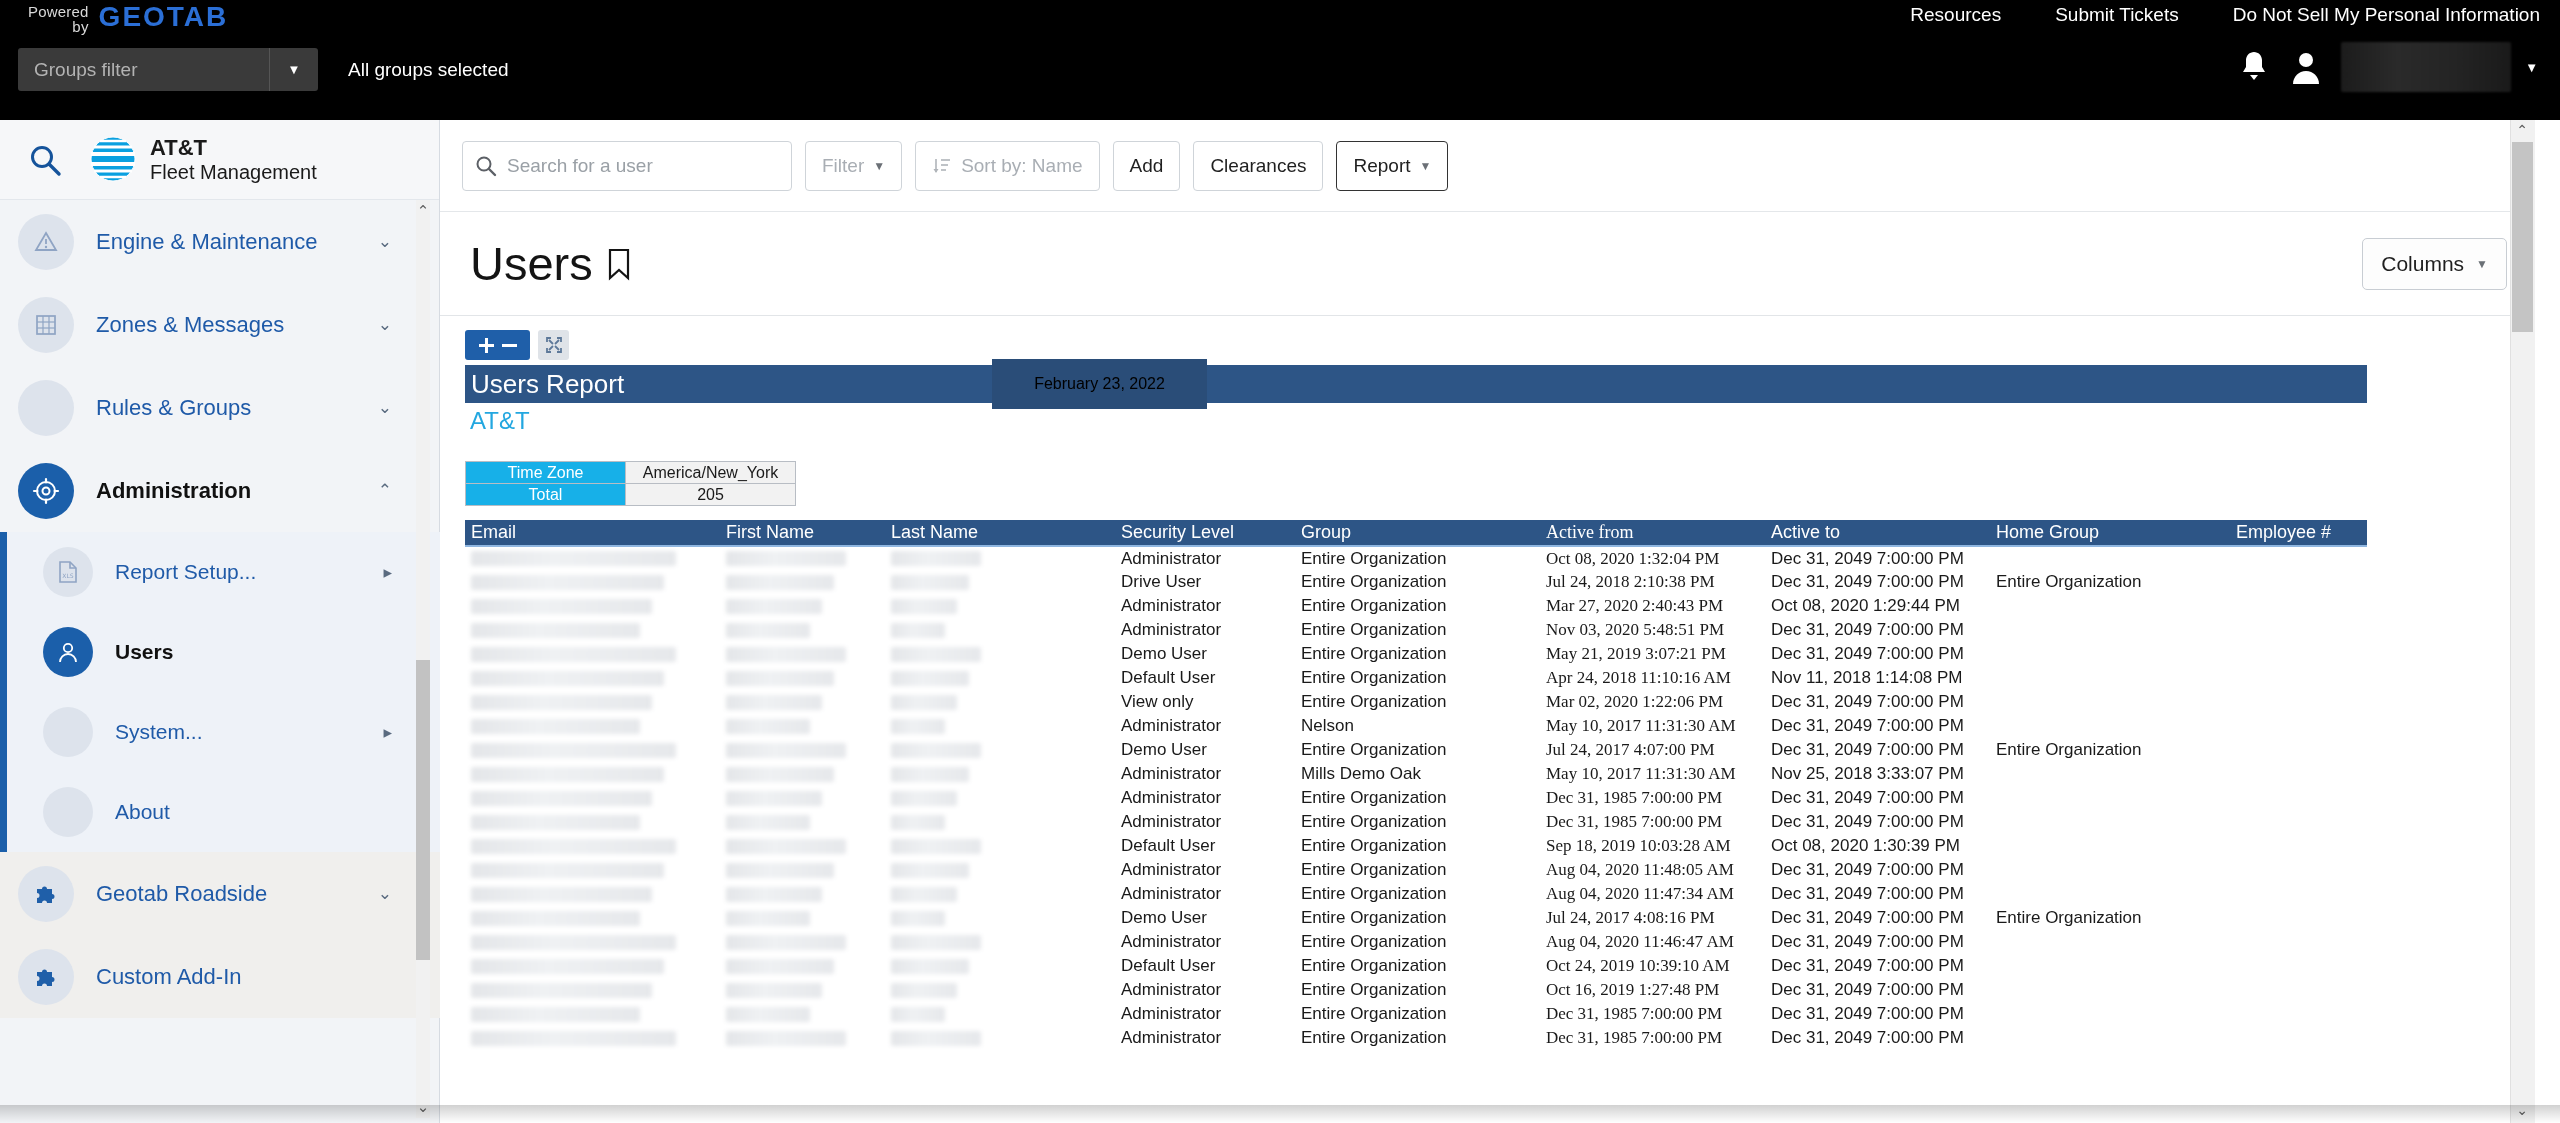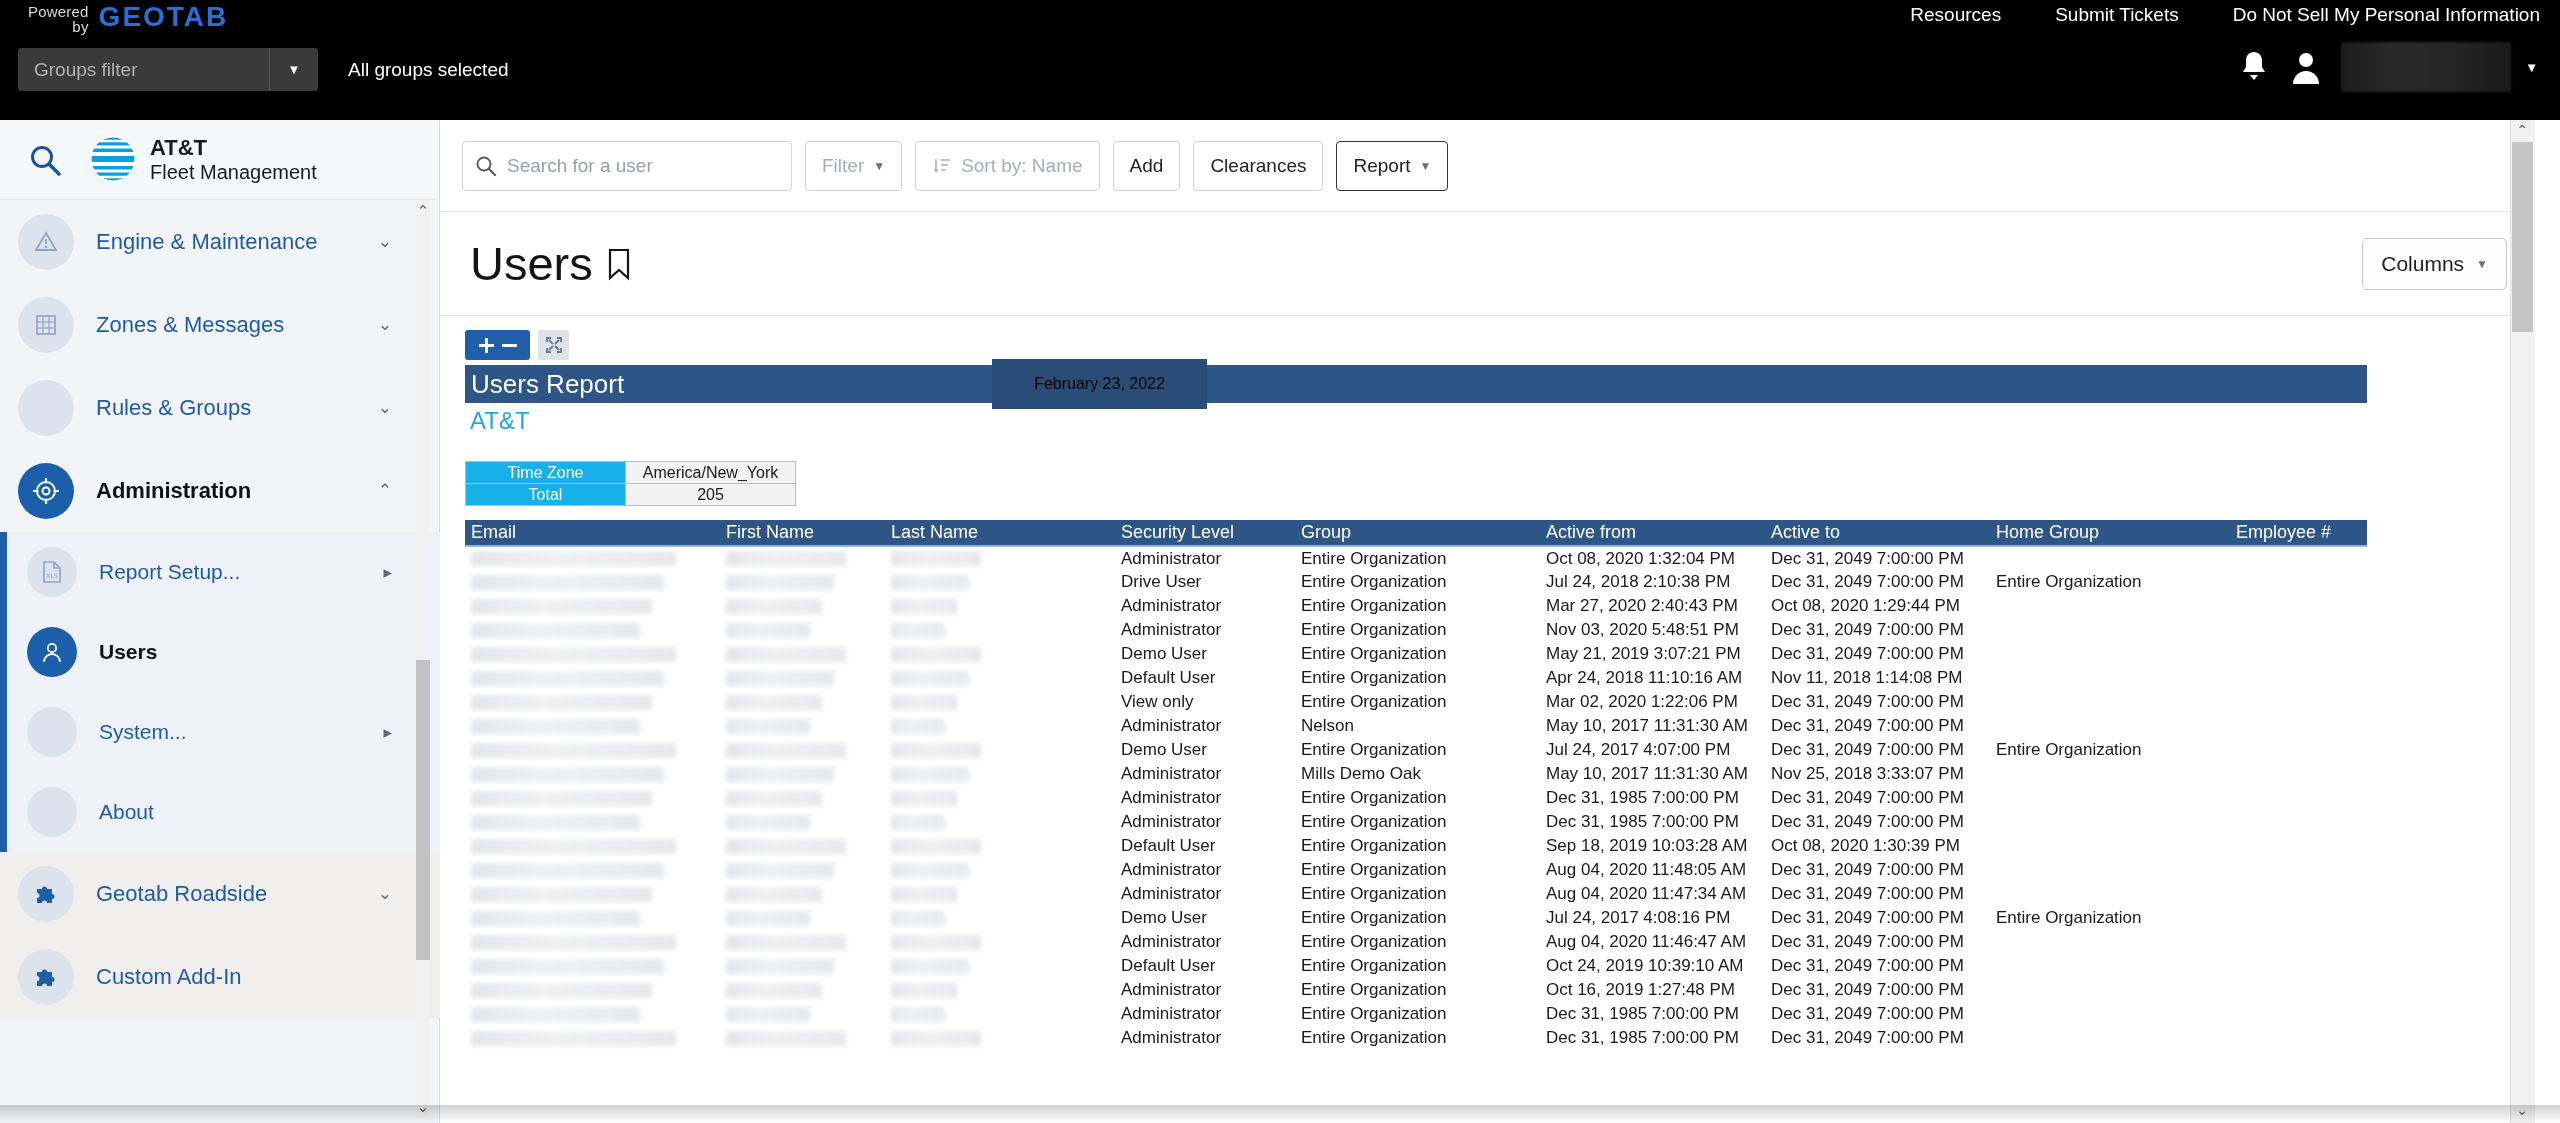--- a/index.html
+++ b/index.html
@@ -103,21 +103,21 @@
   }
   .nav-bullet.active { background: #1b5faa; }
   .nav-label {
     margin-left: 22px; font-size: 22px; color: #1f5aa8;
   }
   .nav-label.bold { color: #111111; font-weight: 700; }
   .nav-chev {
     position: absolute; right: 48px; color: #5a6b80; font-size: 17px;
   }
   .sub-section { background: #eef2f8; border-left: 7px solid #1b5faa; }
-  .nav-item.sub { height: 80px; padding-left: 20px; }
+  .nav-item.sub { height: 80px; padding-left: 36px; }
   .nav-item.sub .nav-bullet { width: 50px; height: 50px; }
   .nav-item.sub .nav-label { font-size: 21px; }
   .addin-section { background: #f0efed; }
 
   .sb-track {
     position: absolute; right: 9px; top: 80px; width: 14px; height: 918px;
     background: #f1f1f1;
   }
   .sb-thumb {
     position: absolute; right: 9px; top: 540px; width: 14px; height: 300px;
@@ -223,21 +223,21 @@
   }
   .grid tbody td {
     font-size: 17px; color: #1a1a1a; height: 24px;
     padding: 0 4px 0 6px; white-space: nowrap; vertical-align: middle;
   }
   .c-email { width: 255px; }
   .c-first { width: 165px; }
   .c-last  { width: 230px; }
   .c-sec   { width: 180px; }
   .c-grp   { width: 245px; }
-  .c-from  { width: 225px; }
+  .c-from  { width: 225px; font-family: Liberation Serif, serif; }
   .c-to    { width: 225px; }
   .c-home  { width: 240px; }
   .c-emp   { width: 137px; }
   .redact {
     display: block; height: 15px; border-radius: 2px;
     background: linear-gradient(90deg, #e4e6e9, #eff1f3 40%, #e6e8eb);
     filter: blur(2.2px);
   }
 
   

